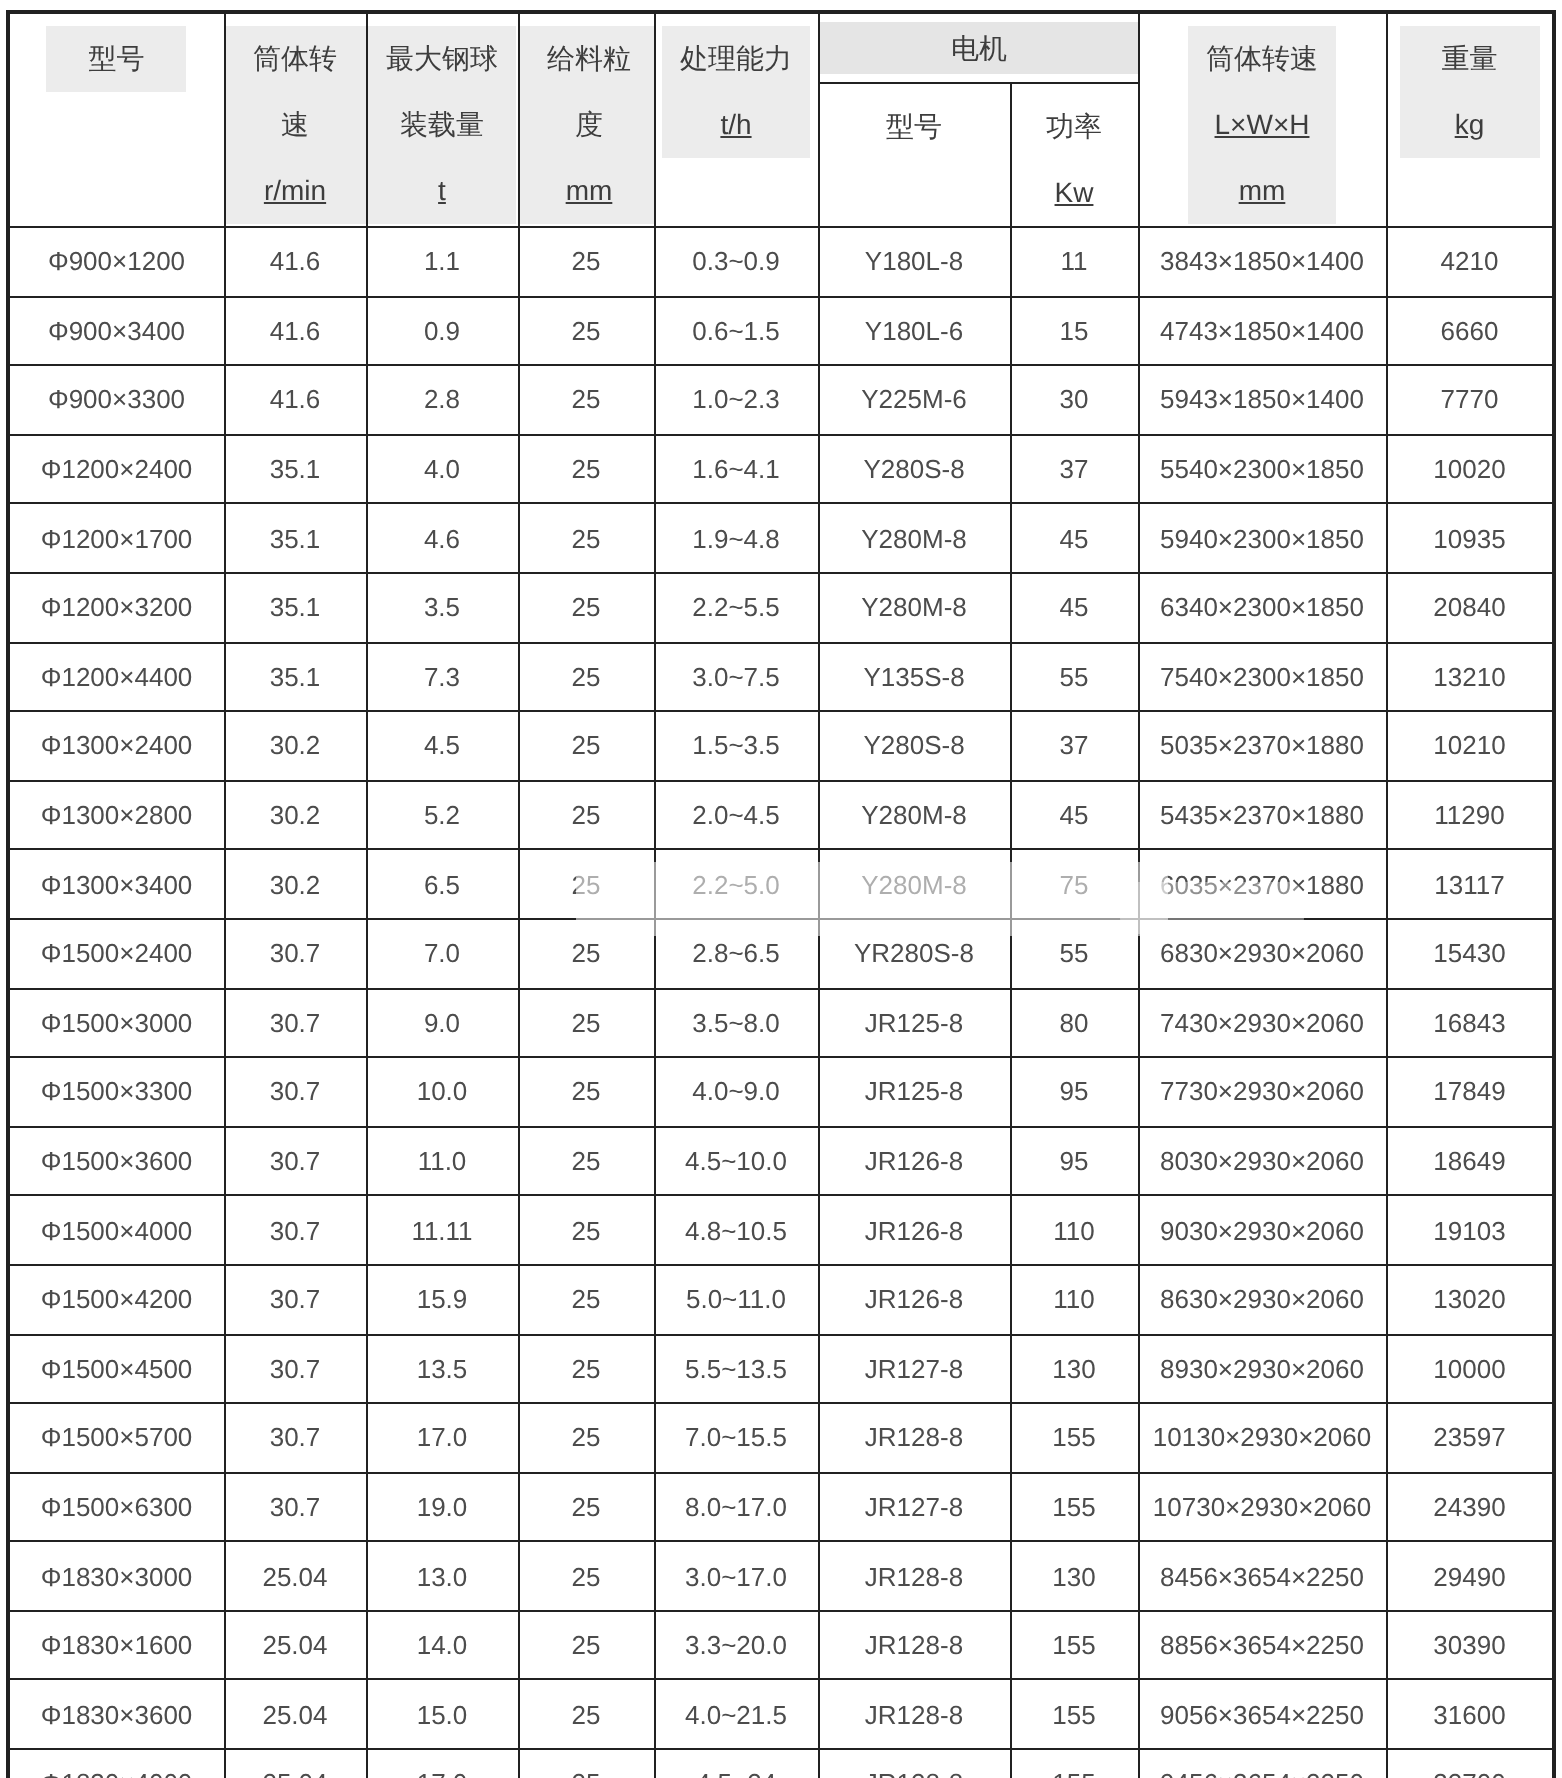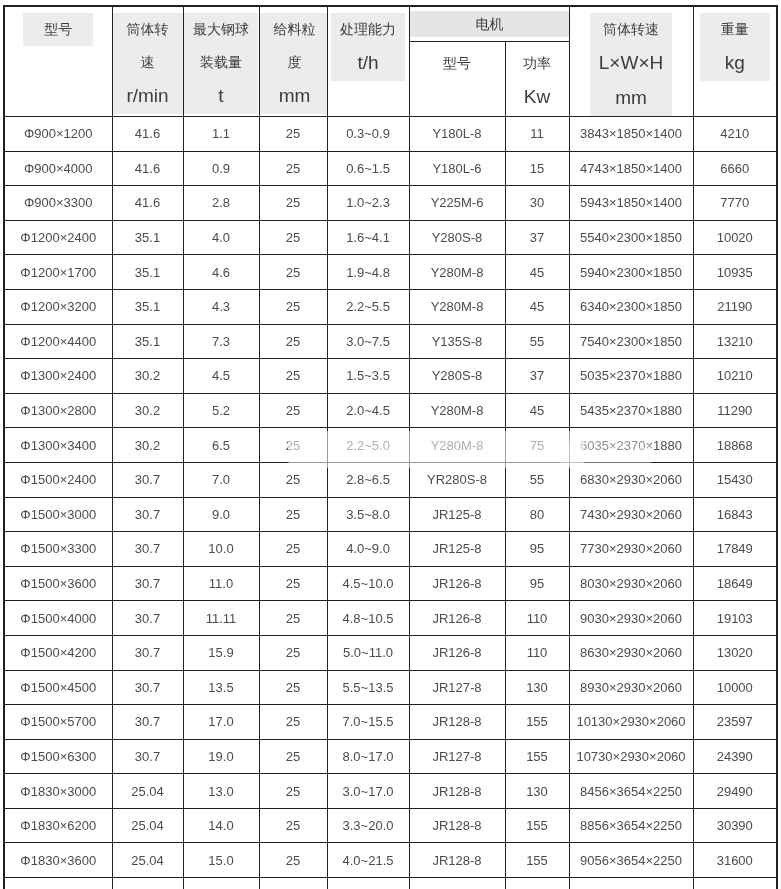--- a/index.html
+++ b/index.html
@@ -24,21 +24,21 @@
   tr.hr1 { height:33px; } tr.hr2 { height:36px; } tr.hr3 { height:36px; }
   .hl {
     display:inline-block; background:#ececec; margin-top:6px;
     padding:0 9px; line-height:33px; min-width:52px;
   }
   .hl-motor {
     display:inline-block; background:#e5e5e5; margin-top:4px;
     padding:0 10px; line-height:26px; min-width:140px;
   }
   .plain { display:inline-block; margin-top:5px; line-height:33px; }
-  .en { font-size:19px; }
+  .en { font-size:14px;text-decoration:underline; }
   .wm {
     position:absolute; background:rgba(255,255,255,0.55);
     border-radius:8px; pointer-events:none;
   }
   .wm1 { left:288px; top:431px; width:296px; height:37px; }
   .wm2 { left:560px; top:441px; width:92px; height:26px; background:rgba(255,255,255,0.38); }
 </style>
 </head>
 <body>
 
@@ -108,21 +108,21 @@
           <td>41.6</td>
           <td>1.1</td>
           <td>25</td>
           <td>0.3~0.9</td>
           <td>Y180L-8</td>
           <td>11</td>
           <td>3843×1850×1400</td>
           <td>4210</td>
         </tr>
         <tr>
-          <td>Φ900×4000</td>
+          <td>Φ900×3400</td>
           <td>41.6</td>
           <td>0.9</td>
           <td>25</td>
           <td>0.6~1.5</td>
           <td>Y180L-6</td>
           <td>15</td>
           <td>4743×1850×1400</td>
           <td>6660</td>
         </tr>
         <tr>
@@ -154,27 +154,27 @@
           <td>25</td>
           <td>1.9~4.8</td>
           <td>Y280M-8</td>
           <td>45</td>
           <td>5940×2300×1850</td>
           <td>10935</td>
         </tr>
         <tr>
           <td>Φ1200×3200</td>
           <td>35.1</td>
-          <td>4.3</td>
+          <td>3.5</td>
           <td>25</td>
           <td>2.2~5.5</td>
           <td>Y280M-8</td>
           <td>45</td>
           <td>6340×2300×1850</td>
-          <td>21190</td>
+          <td>20840</td>
         </tr>
         <tr>
           <td>Φ1200×4400</td>
           <td>35.1</td>
           <td>7.3</td>
           <td>25</td>
           <td>3.0~7.5</td>
           <td>Y135S-8</td>
           <td>55</td>
           <td>7540×2300×1850</td>
@@ -204,21 +204,21 @@
         </tr>
         <tr>
           <td>Φ1300×3400</td>
           <td>30.2</td>
           <td>6.5</td>
           <td>25</td>
           <td>2.2~5.0</td>
           <td>Y280M-8</td>
           <td>75</td>
           <td>6035×2370×1880</td>
-          <td>18868</td>
+          <td>13117</td>
         </tr>
         <tr>
           <td>Φ1500×2400</td>
           <td>30.7</td>
           <td>7.0</td>
           <td>25</td>
           <td>2.8~6.5</td>
           <td>YR280S-8</td>
           <td>55</td>
           <td>6830×2930×2060</td>
@@ -317,21 +317,21 @@
           <td>25.04</td>
           <td>13.0</td>
           <td>25</td>
           <td>3.0~17.0</td>
           <td>JR128-8</td>
           <td>130</td>
           <td>8456×3654×2250</td>
           <td>29490</td>
         </tr>
         <tr>
-          <td>Φ1830×6200</td>
+          <td>Φ1830×1600</td>
           <td>25.04</td>
           <td>14.0</td>
           <td>25</td>
           <td>3.3~20.0</td>
           <td>JR128-8</td>
           <td>155</td>
           <td>8856×3654×2250</td>
           <td>30390</td>
         </tr>
         <tr>

